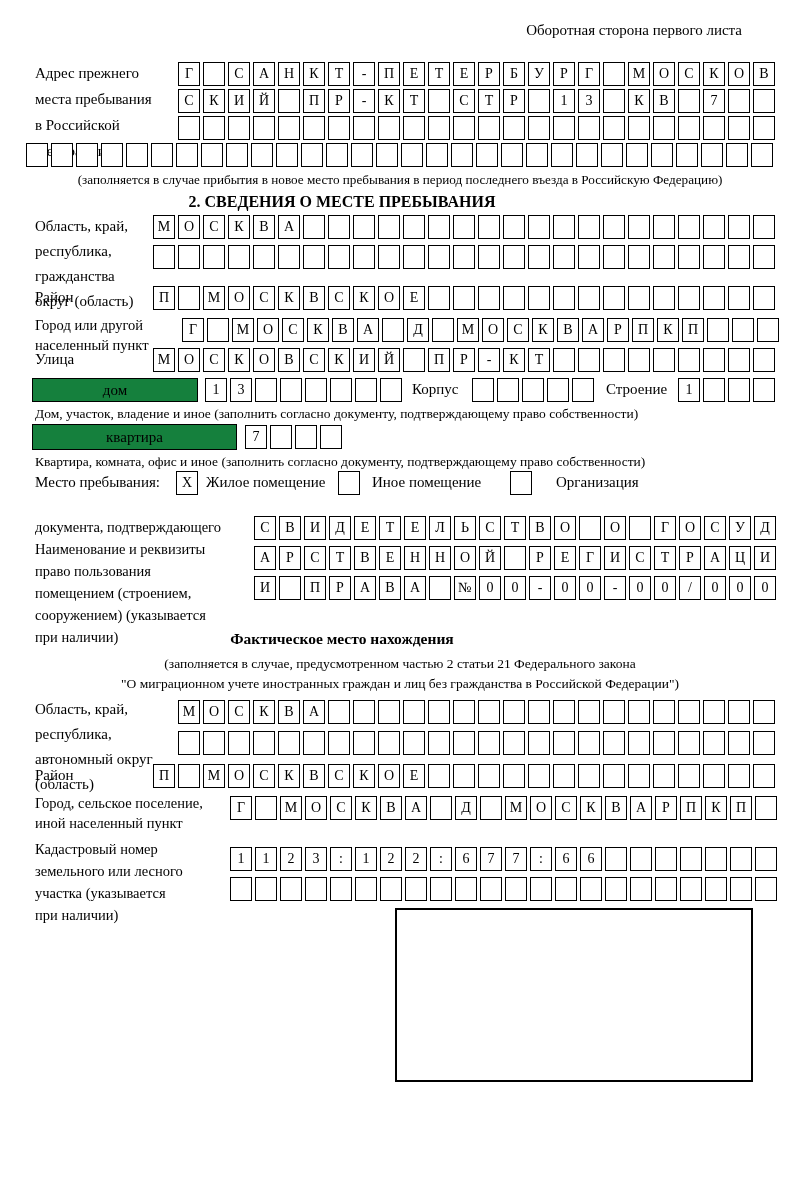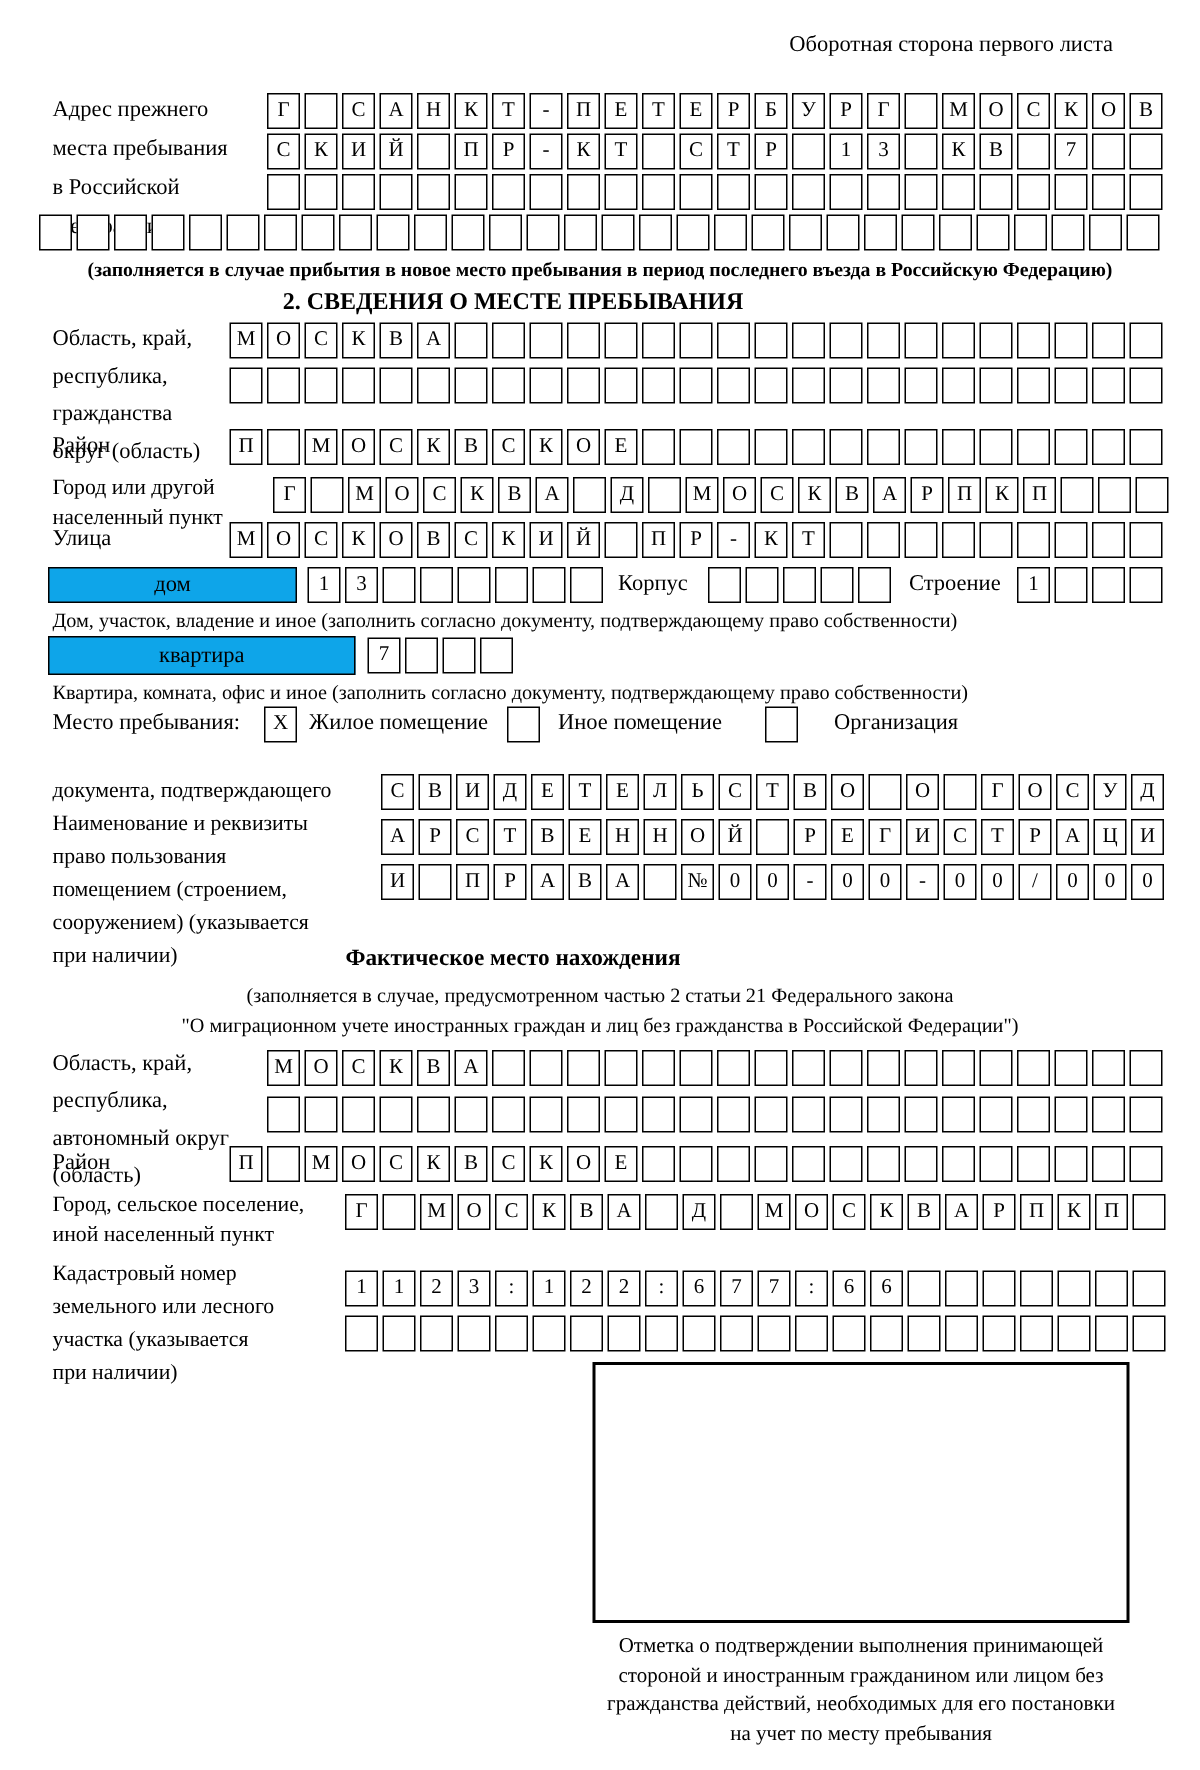--- a/index.html
+++ b/index.html
@@ -7,21 +7,21 @@
         font-family:"Liberation Serif","DejaVu Serif",serif;overflow:hidden;}
   .abs{position:absolute;}
   .cellrow{position:absolute;display:flex;gap:3px;}
   .cell{flex:none;width:22px;height:24px;border:1.6px solid #000;box-sizing:border-box;
         display:flex;align-items:center;justify-content:center;font-size:14px;background:#fff;}
   .lbl{position:absolute;font-size:15px;line-height:26px;white-space:nowrap;}
   .lbl-sm{position:absolute;font-size:14.5px;line-height:20px;white-space:nowrap;}
   .note-c{position:absolute;left:0;width:800px;text-align:center;font-size:13.2px;}
   .note-l{position:absolute;font-size:13.5px;white-space:nowrap;}
   .hdr{position:absolute;left:0;width:684px;text-align:center;font-weight:700;font-size:16px;}
-  .widebox{position:absolute;border:1.6px solid #000;box-sizing:border-box;background:#0ea5e9;
+  .widebox{position:absolute;border:1.6px solid #000;box-sizing:border-box;background:#15803d;
            display:flex;align-items:center;justify-content:center;font-size:15px;}
   .inline-lbl{position:absolute;font-size:15px;white-space:nowrap;}
   .stampbox{position:absolute;border:2px solid #000;box-sizing:border-box;background:#fff;}
   .caption{position:absolute;text-align:center;font-size:14px;line-height:19.5px;}
 </style>
 </head>
 <body>
 
 <div class="page">
 
@@ -136,21 +136,21 @@
       <div class="cell"></div>
       <div class="cell"></div>
       <div class="cell"></div>
       <div class="cell"></div>
       <div class="cell"></div>
       <div class="cell"></div>
       <div class="cell"></div>
       <div class="cell"></div>
       <div class="cell"></div>
     </div>
-  <div class="note-c" style="top:172px;font-weight:bold;">(заполняется в случае прибытия в новое место пребывания в период последнего въезда в Российскую Федерацию)</div>
+  <div class="note-c" style="top:172px;">(заполняется в случае прибытия в новое место пребывания в период последнего въезда в Российскую Федерацию)</div>
 
   <div class="hdr" style="top:193px;">2. СВЕДЕНИЯ О МЕСТЕ ПРЕБЫВАНИЯ</div>
 
   <div class="lbl" style="left:35px;top:214px;line-height:25px;">
     <div>Область, край,</div>
     <div>республика,</div>
     <div>гражданства</div>
     <div>округ (область)</div>
   </div>
   <div class="cellrow" style="left:153px;top:215px;">
@@ -596,20 +596,14 @@
       <div class="cell"></div>
       <div class="cell"></div>
       <div class="cell"></div>
       <div class="cell"></div>
       <div class="cell"></div>
       <div class="cell"></div>
       <div class="cell"></div>
     </div>
 
   <div class="stampbox" style="left:395px;top:908px;width:358px;height:174px;"></div>
-  <div class="caption" style="left:378px;top:1088px;width:392px;">
-    <div>Отметка о подтверждении выполнения принимающей</div>
-    <div>стороной и иностранным гражданином или лицом без</div>
-    <div>гражданства действий, необходимых для его постановки</div>
-    <div>на учет по месту пребывания</div>
-  </div>
 
 </div>
 
 </body></html>

